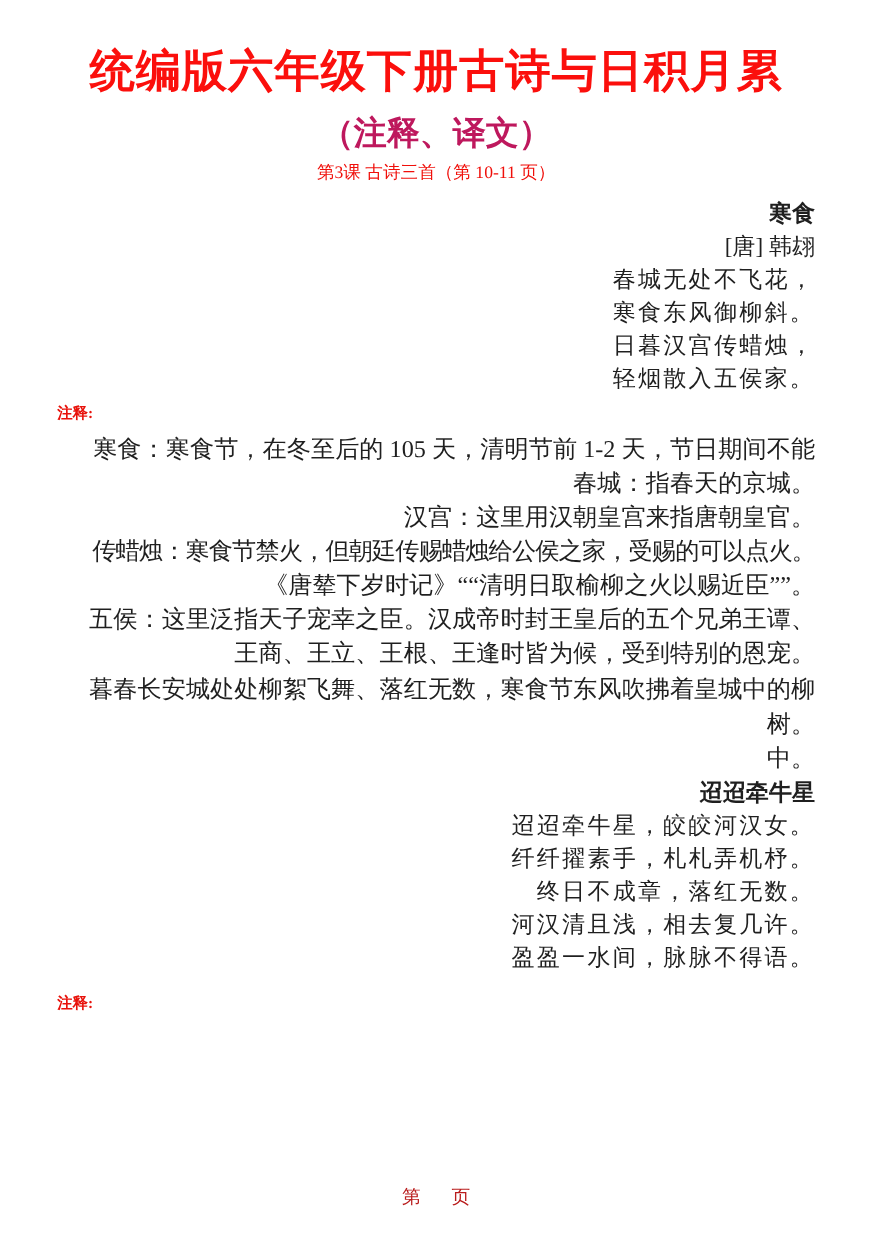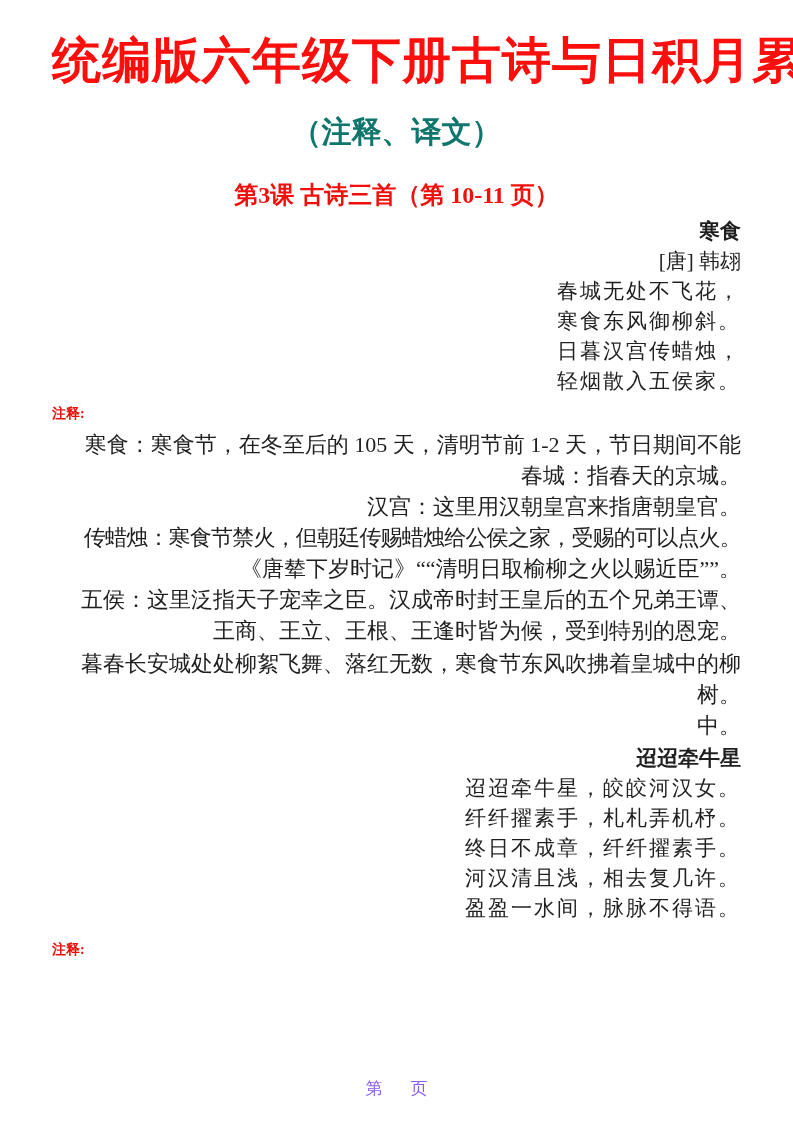--- a/index.html
+++ b/index.html
@@ -9,42 +9,42 @@
     height: 1122px;
     margin: 0 auto;
     background: #ffffff;
     overflow: hidden;
     font-family: "Liberation Serif", "DejaVu Serif", serif;
     color: #1f1f1f;
     box-sizing: border-box;
     padding: 36px 52px 0 52px;
   }
   .doc-title {
-    font-family: Liberation Mono, monospace;
+    font-family: Liberation Serif, serif;
     font-weight: 900;
-    font-size: 49px;
+    font-size: 41px;
     line-height: 57px;
     letter-spacing: 1px;
     text-align: center;
     color: #fb0f0c;
     white-space: nowrap;
   }
   .doc-subtitle {
     font-weight: bold;
     font-size: 30px;
     line-height: 38px;
-    margin-top: 20px;
+    margin-top: 10px;
     text-align: center;
-    color: #0f766e;
+    color: #be185d;
   }
   .lesson-heading {
-    font-weight: bold;
-    font-size: 24px;
+    font-weight: normal;
+    font-size: 16px;
     line-height: 30px;
-    margin-top: 29px;
+    margin-top: 2px;
     text-align: center;
     color: #f00f0a;
   }
   .poem { text-align: right; margin-top: 6px; }
   .poem-title {
     font-weight: bold;
     font-size: 21px;
     line-height: 30px;
   }
   .poem-author { font-size: 21px; line-height: 30px; }
@@ -66,21 +66,21 @@
   .notes-block, .translation-block { margin-top: 2px; }
   .poem2 { margin-top: 4px; font-family: Liberation Mono, monospace; }
   .notes2-label { margin-top: 9px; }
   .page-footer {
     position: absolute;
     left: 0; right: 0;
     bottom: 22px;
     text-align: center;
     font-family: "Liberation Sans", "DejaVu Sans", sans-serif;
     font-size: 17px;
-    color: #8b5cf6;
+    color: #b91c1c;
   }
   .page-footer .gap { display: inline-block; width: 28px; }
 </style>
 </head>
 <body>
 
 <div class="page">
 
   <div class="doc-title">统编版六年级下册古诗与日积月累</div>
 
@@ -111,21 +111,21 @@
   <div class="translation-block">
     <div class="body-line">暮春长安城处处柳絮飞舞、落红无数，寒食节东风吹拂着皇城中的柳</div>
     <div class="body-line">树。</div>
     <div class="body-line">中。</div>
   </div>
 
   <div class="poem poem2">
     <div class="poem-title">迢迢牵牛星</div>
     <div class="poem-line">迢迢牵牛星，皎皎河汉女。</div>
     <div class="poem-line">纤纤擢素手，札札弄机杼。</div>
-    <div class="poem-line">终日不成章，纤纤擢素手。</div>
+    <div class="poem-line">终日不成章，落红无数。</div>
     <div class="poem-line">河汉清且浅，相去复几许。</div>
     <div class="poem-line">盈盈一水间，脉脉不得语。</div>
   </div>
 
   <div class="section-label notes2-label">注释:</div>
 
   <div class="page-footer">
     <span>第</span><span class="gap"></span><span>页</span>
   </div>
 

